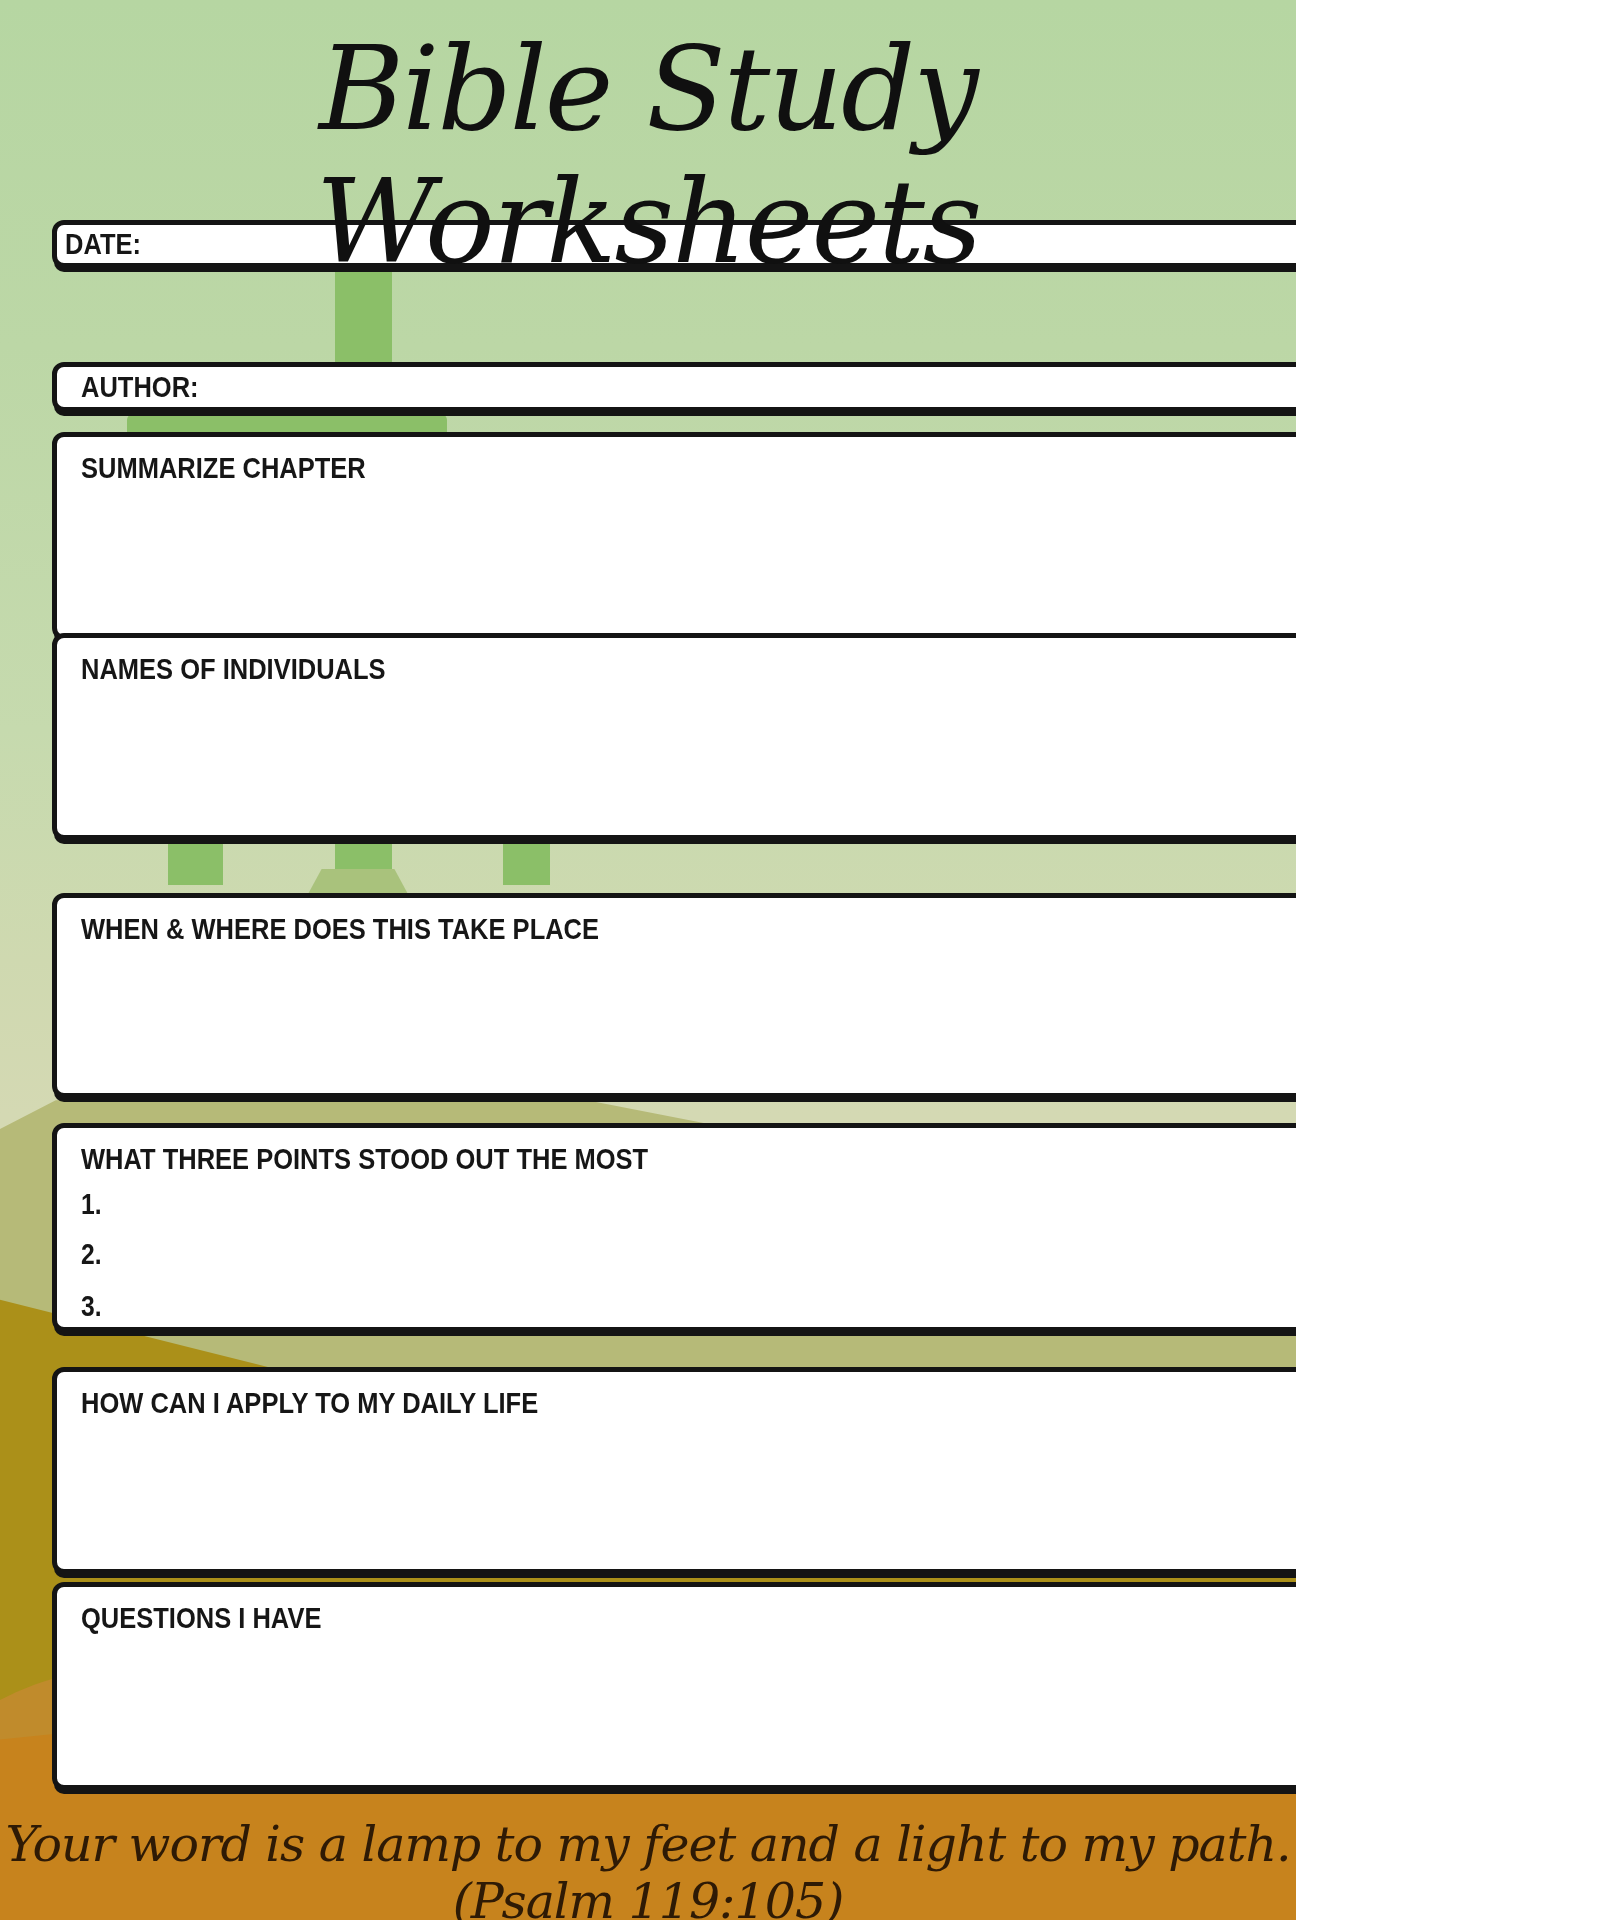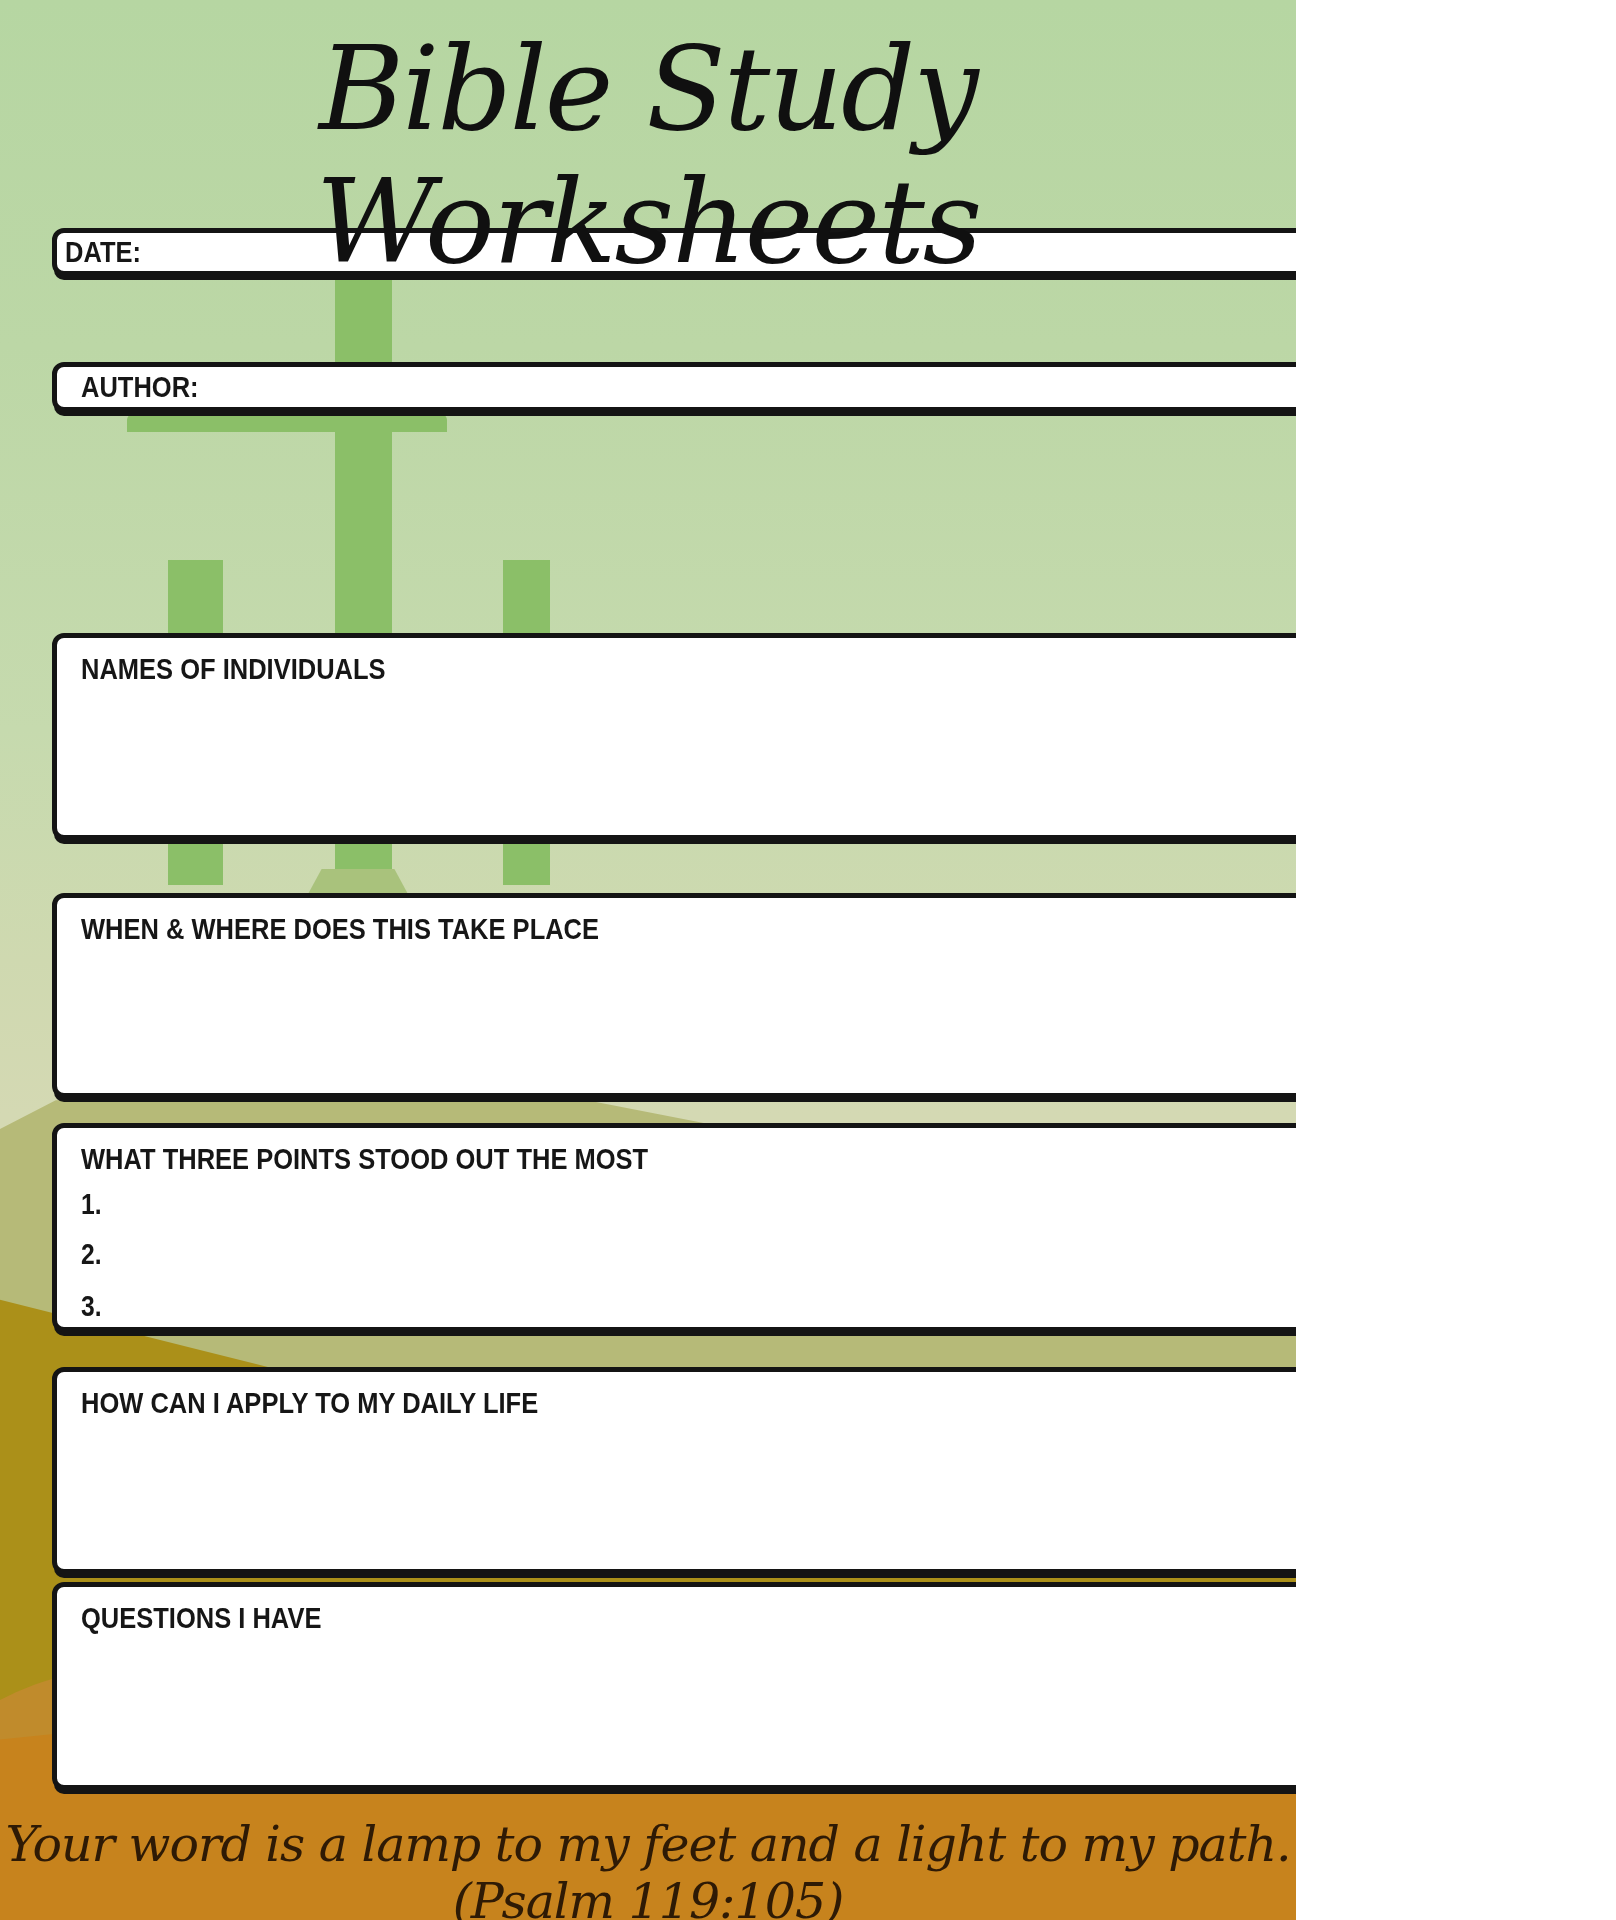--- a/index.html
+++ b/index.html
@@ -60,21 +60,21 @@
     transform:scaleX(0.85); transform-origin:0 50%; white-space:nowrap;
   }
   .box.line { display:flex; align-items:center; padding:0 18px 0 24px; }
   .box.area { padding:14px 24px 0 24px; }
   .write-space { flex:1; align-self:stretch; min-height:10px; }
   .points-row { position:absolute; left:24px; right:18px; display:flex; align-items:flex-start; }
   .points-marker {
     font-weight:bold; font-size:29px; color:var(--label-text,#161616);
     transform:scaleX(0.85); transform-origin:0 50%;
   }
-  #box-date      { top:228px;  height:48px;padding-left:8px; }
+  #box-date      { top:220px;  height:48px;padding-left:8px; }
   #box-passages  { top:289px;  height:49px; }
   #box-author    { top:362px;  height:50px; }
   #box-summarize { top:432px;  height:208px; }
   #box-names     { top:633px;  height:207px; }
   #box-when      { top:893px;  height:205px; }
   #box-points    { top:1123px; height:209px; }
   #box-apply     { top:1367px; height:207px; }
   #box-questions { top:1582px; height:208px; }
   #points-row-1 { top:60px; }
   #points-row-2 { top:110px; }
@@ -101,20 +101,24 @@
     <span class="box-label">DATE:</span>
     <div class="write-space"></div>
   </section>
 
 
   <section class="box line" id="box-author">
     <span class="box-label">AUTHOR:</span>
     <div class="write-space"></div>
   </section>
 
+  <section class="box area" id="box-summarize">
+    <div class="box-label">SUMMARIZE CHAPTER</div>
+    <div class="write-space"></div>
+  </section>
 
   <section class="box area" id="box-names">
     <div class="box-label">NAMES OF INDIVIDUALS</div>
     <div class="write-space"></div>
   </section>
 
   <section class="box area" id="box-when">
     <div class="box-label">WHEN &amp; WHERE DOES THIS TAKE PLACE</div>
     <div class="write-space"></div>
   </section>

